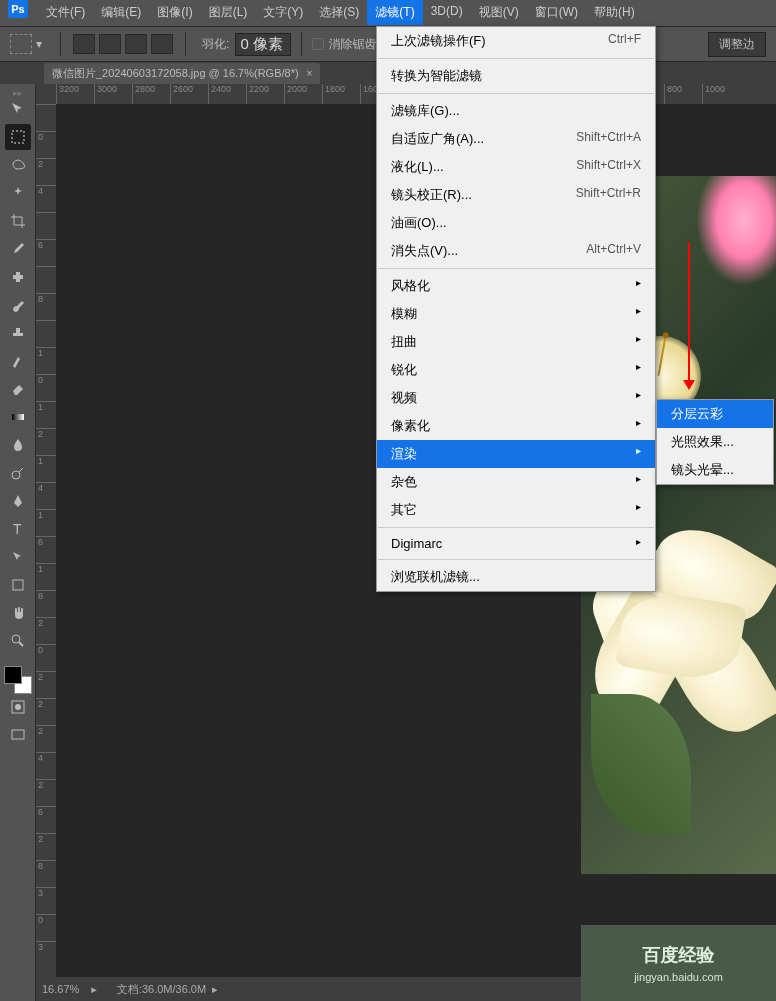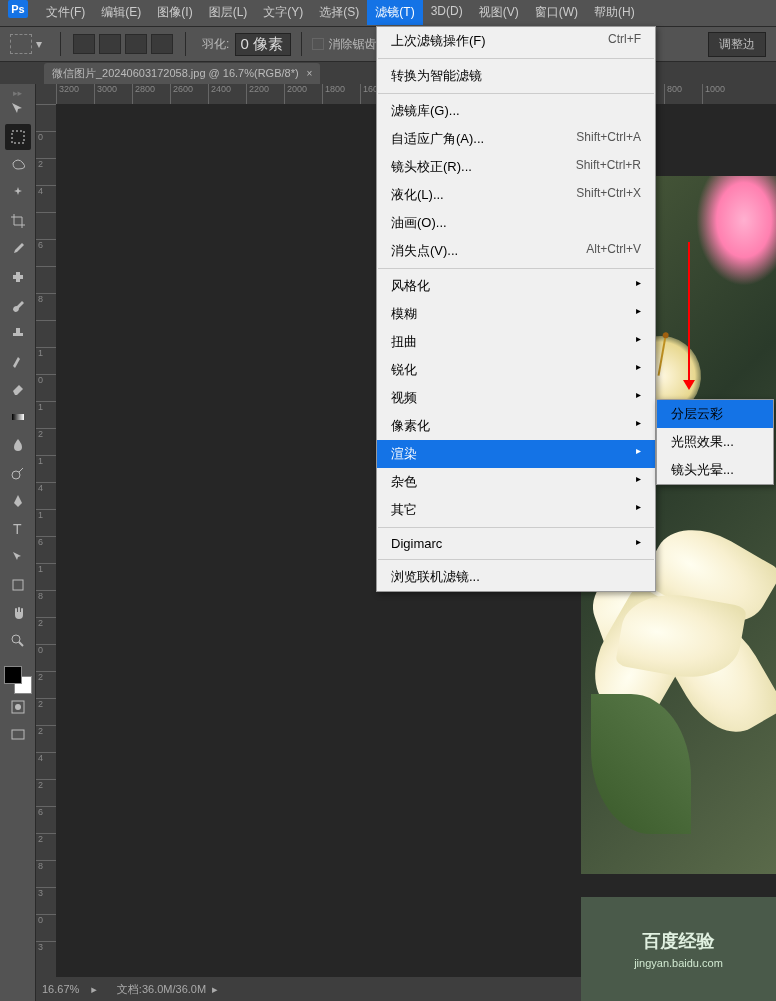--- a/index.html
+++ b/index.html
@@ -54,33 +54,33 @@
 .p1 { top: 40px; left: 40px; transform: rotate(-20deg); }
 .p2 { top: 20px; left: 100px; transform: rotate(30deg); }
 .p3 { top: 100px; left: 30px; transform: rotate(-60deg); }
 .p4 { top: 120px; left: 110px; transform: rotate(60deg); }
 .p5 { top: 80px; left: 70px; transform: rotate(10deg); }
 .leaf { position: absolute; bottom: 40px; left: 10px; width: 100px; height: 140px; background: linear-gradient(45deg,#3a5a2a,#5a7a4a); border-radius: 0 60% 0 60%; }
 
 .arrow-down { position: absolute; right: 86px; top: 242px; width: 2px; height: 140px; background: #ff0000; z-index: 100; }
 .arrow-down::after { content:''; position: absolute; bottom: -8px; left: -5px; border-left: 6px solid transparent; border-right: 6px solid transparent; border-top: 10px solid #ff0000; }
 
-.watermark { position: absolute; right: 0; bottom: 0; width: 195px; height: 104px; background: #4a5a4a; display: flex; flex-direction: column; align-items: center; justify-content: center; color: #d0e8d0; font-size: 11px; }
+.watermark { position: absolute; right: 0; bottom: 0; width: 195px; height: 76px; background: #4a5a4a; display: flex; flex-direction: column; align-items: center; justify-content: center; color: #d0e8d0; font-size: 11px; }
 .wm-logo { font-size: 18px; font-weight: bold; color: #e0f0e0; margin-bottom: 4px; }
 
 .dropdown { position: absolute; top: 26px; left: 376px; width: 280px; background: #f0f0f0; border: 1px solid #999; box-shadow: 2px 2px 6px rgba(0,0,0,0.4); z-index: 50; font-size: 13px; color: #000; }
 .dd-item { padding: 5px 14px; display: flex; justify-content: space-between; cursor: default; }
 .dd-item.highlight { background: #1473e6; color: #fff; }
 .dd-sep { height: 1px; background: #ccc; margin: 3px 1px; }
 .dd-arrow::after { content: '▸'; font-size: 10px; margin-left: auto; }
 .dd-shortcut { color: #555; font-size: 12px; }
 
 .submenu { position: absolute; top: 399px; left: 656px; width: 118px; background: #f0f0f0; border: 1px solid #999; box-shadow: 2px 2px 6px rgba(0,0,0,0.4); z-index: 60; font-size: 13px; color: #000; }
 .sub-item { padding: 5px 14px; cursor: default; }
-.sub-item.highlight { background: #1473e6; color: #000000; }
+.sub-item.highlight { background: #1473e6; color: #ffffff; }
 </style>
 </head>
 <body>
 
 <div class="menubar">
   <div class="ps-logo">Ps</div>
   <div class="menu-item">文件(F)</div>
   <div class="menu-item">编辑(E)</div>
   <div class="menu-item">图像(I)</div>
   <div class="menu-item">图层(L)</div>
@@ -347,26 +347,26 @@
     </div>
   <div class="dd-sep"></div>
   <div class="dd-item">
       <span>滤镜库(G)...</span>
     </div>
   <div class="dd-item">
       <span>自适应广角(A)...</span>
       <span class="dd-shortcut">Shift+Ctrl+A</span>
     </div>
   <div class="dd-item">
+      <span>液化(L)...</span>
+      <span class="dd-shortcut">Shift+Ctrl+X</span>
+    </div>
+  <div class="dd-item">
       <span>镜头校正(R)...</span>
       <span class="dd-shortcut">Shift+Ctrl+R</span>
-    </div>
-  <div class="dd-item">
-      <span>液化(L)...</span>
-      <span class="dd-shortcut">Shift+Ctrl+X</span>
     </div>
   <div class="dd-item">
       <span>油画(O)...</span>
     </div>
   <div class="dd-item">
       <span>消失点(V)...</span>
       <span class="dd-shortcut">Alt+Ctrl+V</span>
     </div>
   <div class="dd-sep"></div>
   <div class="dd-item dd-arrow">

